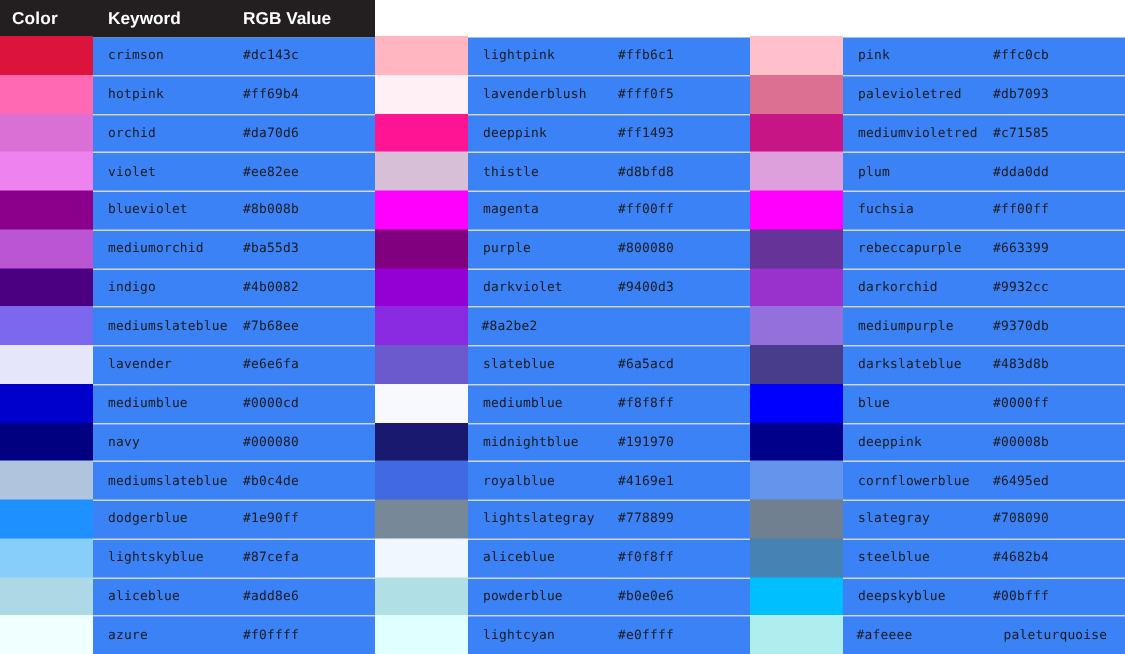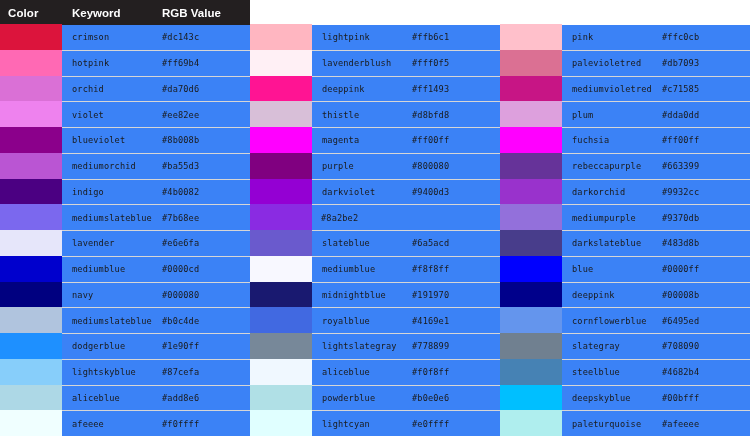--- a/index.html
+++ b/index.html
@@ -177,21 +177,21 @@
         <div class="cell-text cell-keyword">lightskyblue</div>
         <div class="cell-text cell-rgb">#87cefa</div>
       </div>
       <div class="row">
         <div class="swatch" style="background: rgb(173, 216, 230);"></div>
         <div class="cell-text cell-keyword">aliceblue</div>
         <div class="cell-text cell-rgb">#add8e6</div>
       </div>
       <div class="row">
         <div class="swatch" style="background: rgb(240, 255, 255);"></div>
-        <div class="cell-text cell-keyword">afeeee</div>
+        <div class="cell-text cell-keyword">azure</div>
         <div class="cell-text cell-rgb">#f0ffff</div>
       </div>
     </div>
     <div class="col-group">
       <div class="header-row blank"></div>
       <div class="row">
         <div class="swatch" style="background: rgb(255, 182, 193);"></div>
         <div class="cell-text cell-keyword">lightpink</div>
         <div class="cell-text cell-rgb">#ffb6c1</div>
       </div>
@@ -342,17 +342,17 @@
         <div class="cell-text cell-keyword">steelblue</div>
         <div class="cell-text cell-rgb">#4682b4</div>
       </div>
       <div class="row">
         <div class="swatch" style="background: rgb(0, 191, 255);"></div>
         <div class="cell-text cell-keyword">deepskyblue</div>
         <div class="cell-text cell-rgb">#00bfff</div>
       </div>
       <div class="row">
         <div class="swatch" style="background: rgb(175, 238, 238);"></div>
+        <div class="cell-text cell-rgb">#afeeee</div>
         <div class="cell-text cell-keyword">paleturquoise</div>
-        <div class="cell-text cell-rgb">#afeeee</div>
       </div>
     </div>
   </div>
 
 </body></html>

